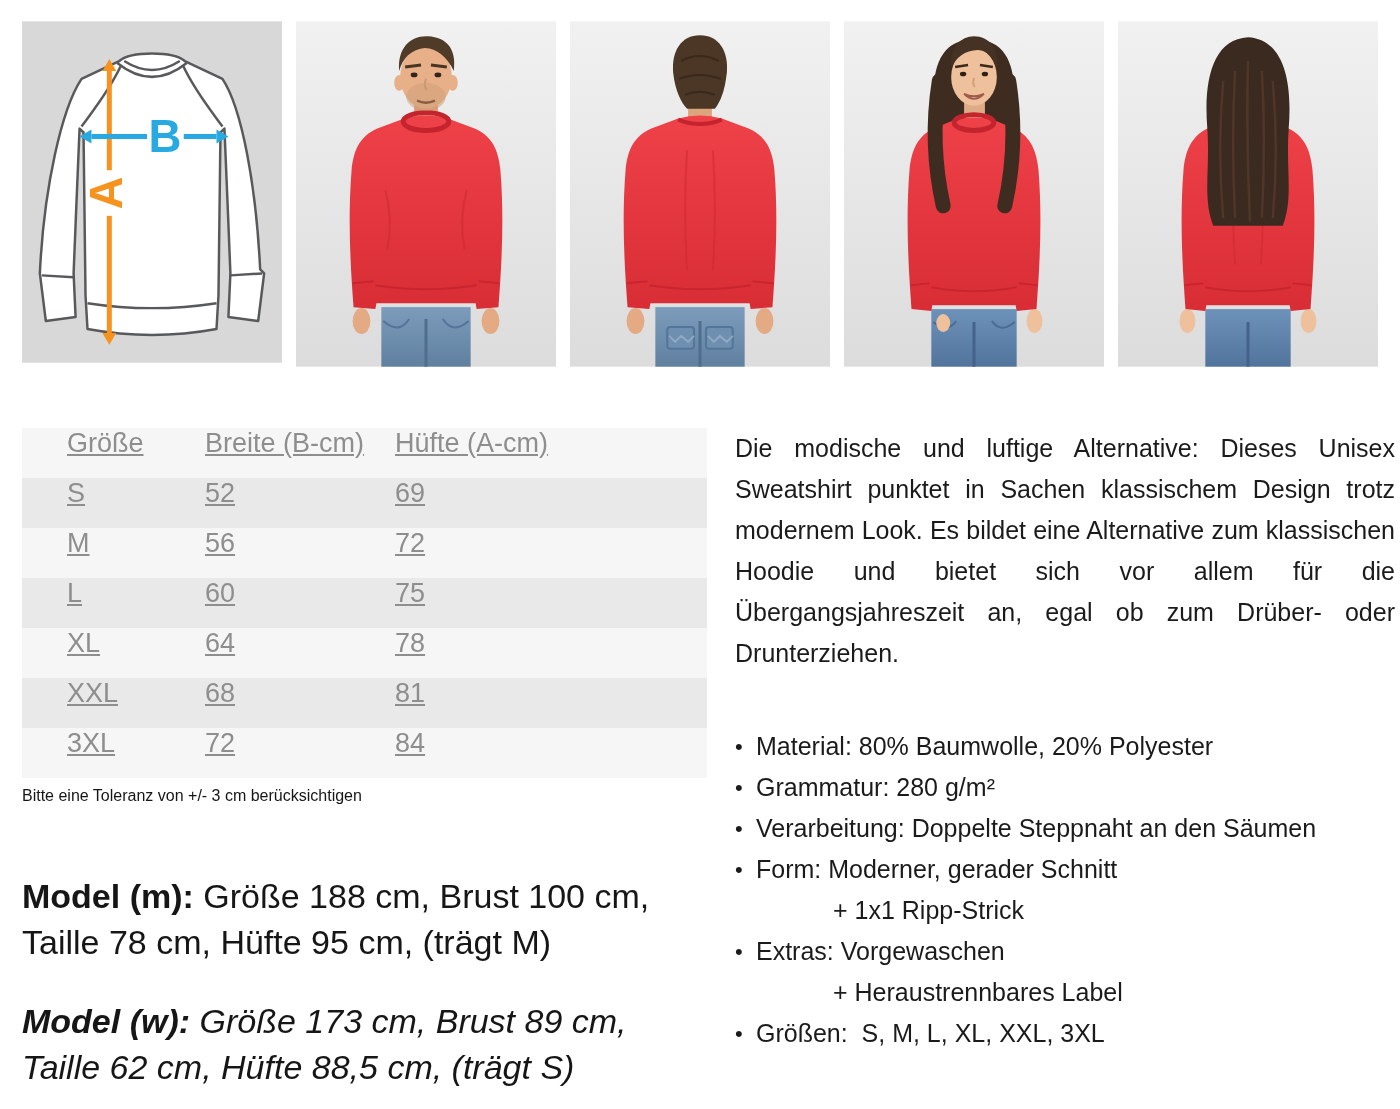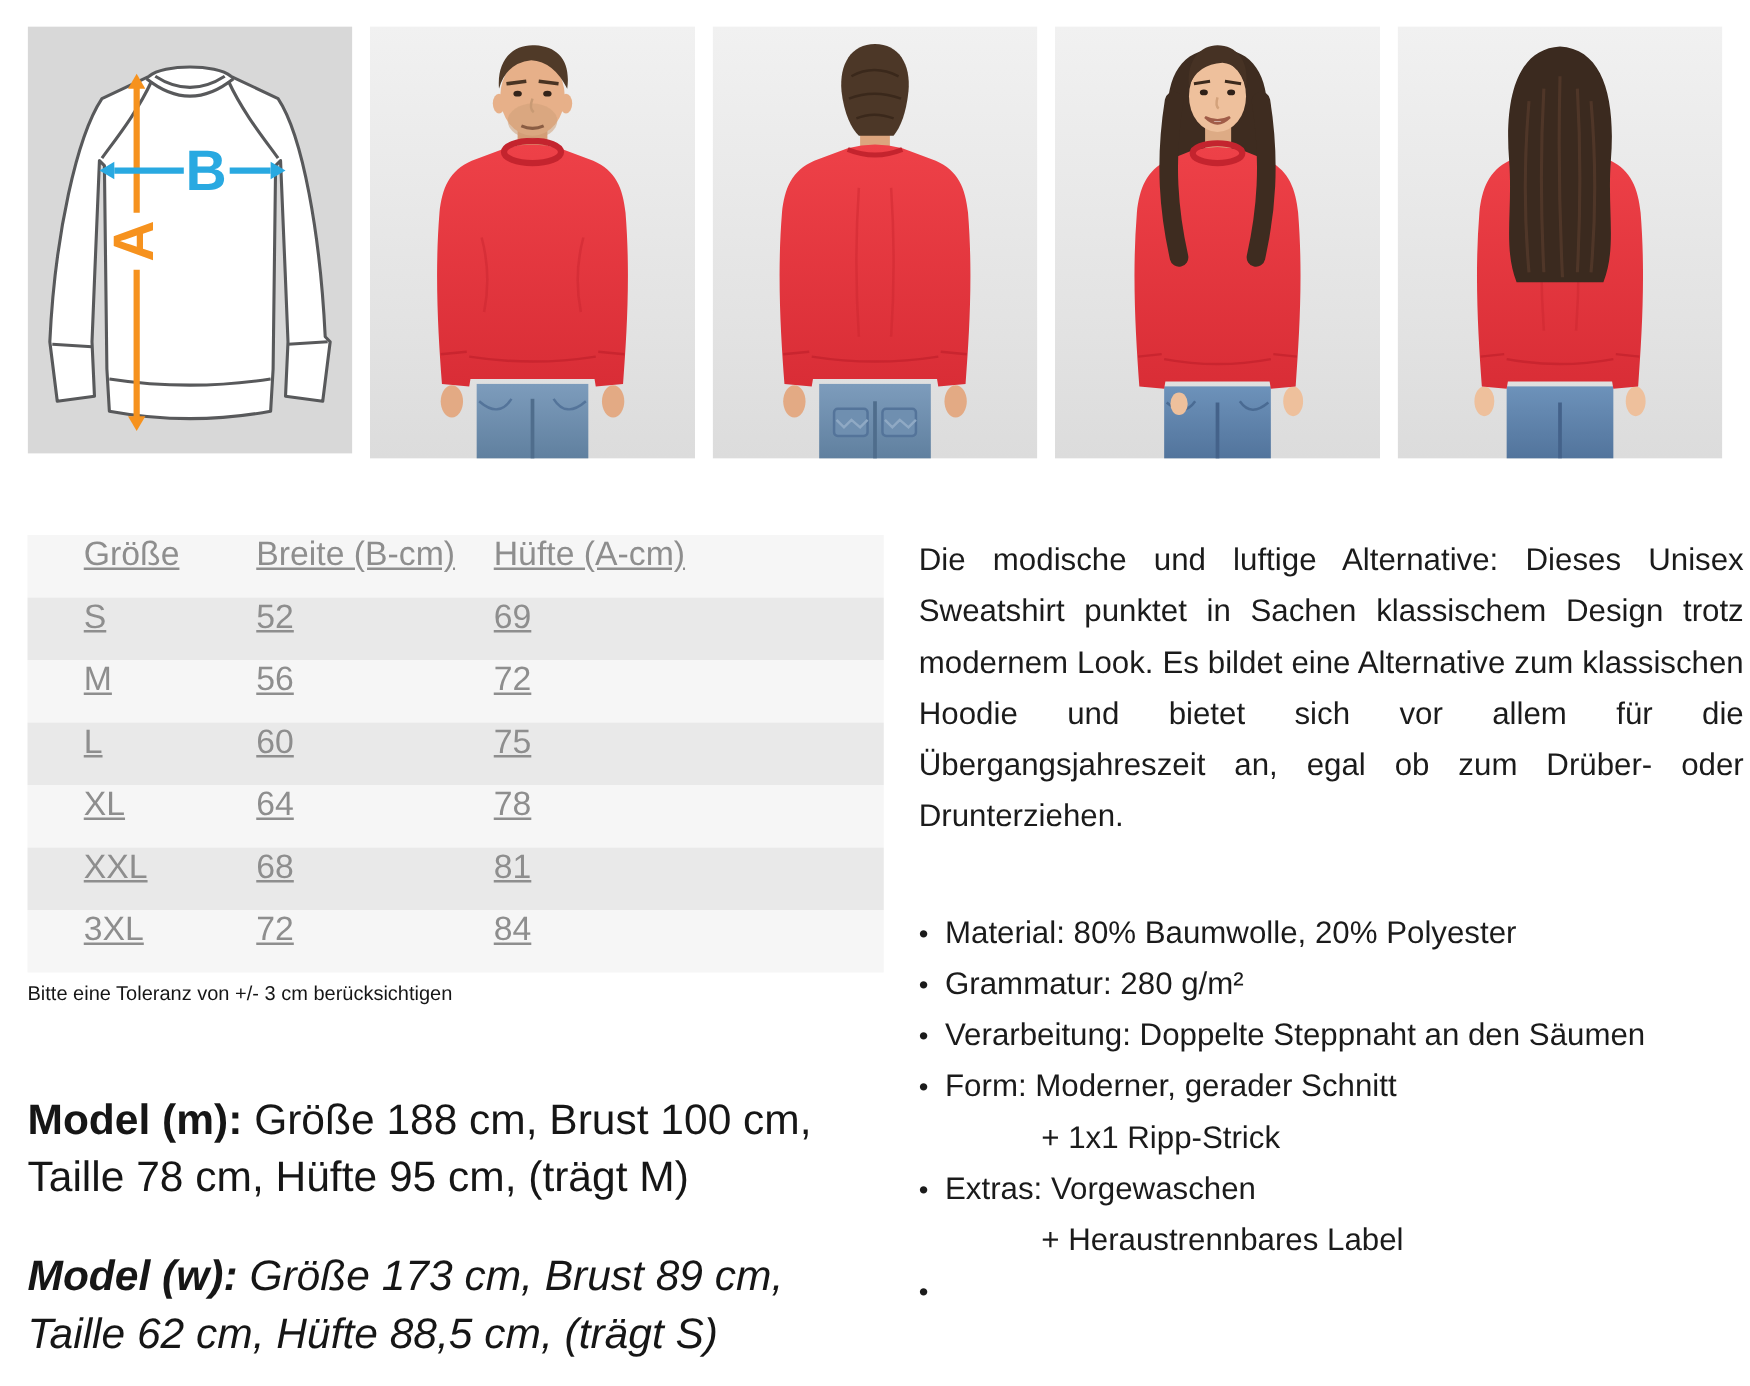--- a/index.html
+++ b/index.html
@@ -275,14 +275,15 @@
   <div class="b-item">
     <span class="b-marker">•</span>
     <span class="b-text">Extras: Vorgewaschen</span>
   </div>
   <div class="b-item cont">
     <span class="b-marker"></span>
     <span class="b-text">+ Heraustrennbares Label</span>
   </div>
   <div class="b-item">
     <span class="b-marker">•</span>
+    <span class="b-text">Größen:&nbsp; S, M, L, XL, XXL, 3XL</span>
   </div>
 </div>
 
 </body></html>

